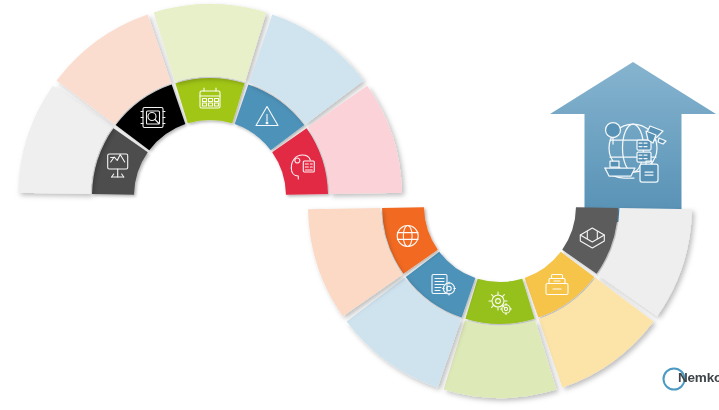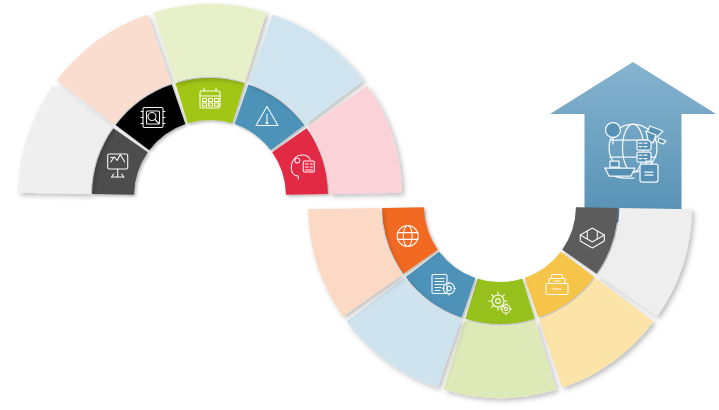--- a/index.html
+++ b/index.html
@@ -250,20 +250,26 @@
           L380.52,207.98
           A119.5,119.5 0 0 0 402.17,274.63 Z" fill="#fbd9c4" filter="url(#sh)"></path>
       </g>
       <g transform="translate(407.7,236.0)" fill="none" stroke="#ffffff" stroke-width="1.1" stroke-linecap="round" stroke-linejoin="round" opacity=".95">
       <circle cx="0" cy="0" r="10.5"></circle>
       <ellipse cx="0" cy="0" rx="4.4" ry="10.5"></ellipse>
       <path d="M-10.3,-3.4 h20.6 M-10.3,3.4 h20.6"></path>
       </g>
     </svg>
 
+  <div class="logo">
+    <svg width="56" height="26" viewBox="0 0 56 26">
+      <circle cx="14" cy="13" r="10.5" fill="none" stroke="#4a9ac4" stroke-width="2"></circle>
+    </svg>
+    <span class="logo-text">Nemko</span>
+  </div>
 <div class="seg-num" style="color: rgb(109, 109, 109); left: 9.8799px; top: 134.048px; width: 12px; text-align: right;"></div>
     <div class="seg-label" style="left: 26.8799px; top: 135.048px; width: 78px;"></div>
     <div class="seg-num" style="color: rgb(239, 128, 67); left: 68.3666px; top: 42.3483px; width: 12px; text-align: right;"></div>
     <div class="seg-label" style="left: 85.3666px; top: 43.3483px; width: 78px;"></div>
     <div class="seg-num" style="color: rgb(158, 194, 42); left: 163px; top: 17.2px; width: 12px; text-align: right;"></div>
     <div class="seg-label" style="left: 180px; top: 18.2px; width: 78px;"></div>
     <div class="seg-num" style="color: rgb(75, 147, 187); left: 257.633px; top: 36.7483px; width: 12px; text-align: right;"></div>
     <div class="seg-label" style="left: 274.633px; top: 37.7483px; width: 78px;"></div>
     <div class="seg-num" style="color: rgb(232, 56, 79); left: 316.12px; top: 128.448px; width: 12px; text-align: right;"></div>
     <div class="seg-label" style="left: 333.12px; top: 129.448px; width: 78px;"></div>

